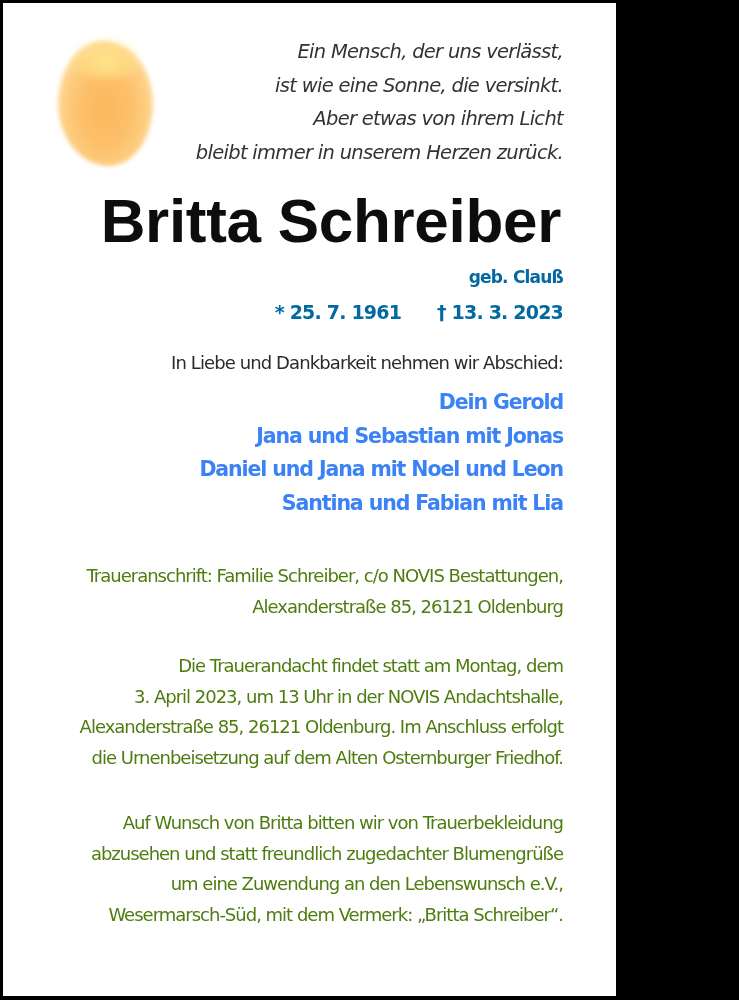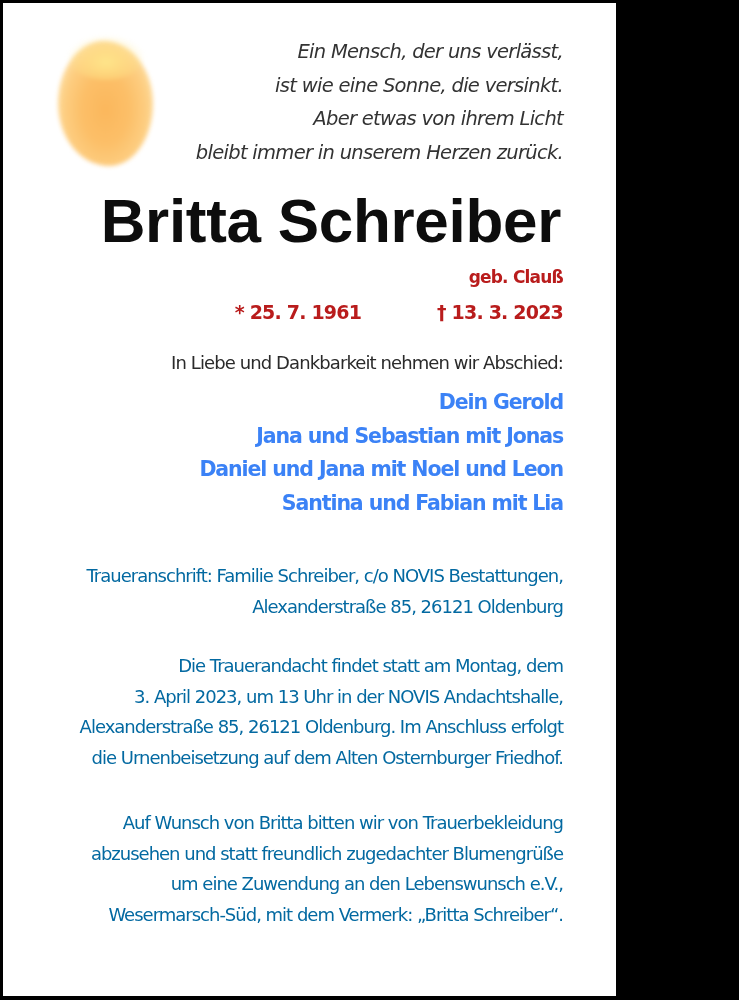--- a/index.html
+++ b/index.html
@@ -12,30 +12,30 @@
       position: absolute; left: 55px; top: 38px; width: 95px; height: 125px;
       border-radius: 48% 52% 46% 54% / 50% 50% 50% 50%;
       background: radial-gradient(ellipse at 50% 55%, #fbb75c 0%, #fcbf68 35%, #fdcd80 60%, #fee3ac 80%, rgba(255,240,200,0.0) 100%);
       filter: blur(2px);
     }
     .sun::before {
       content: ""; position: absolute; left: 10%; top: -4%; width: 80%; height: 35%;
       background: radial-gradient(ellipse at 50% 60%, rgba(255,232,140,0.9), rgba(255,245,200,0) 75%);
       border-radius: 50%;
     }
-    .right { position: absolute; right: 53px; text-align: right; color: #b91c1c; white-space: nowrap; }
+    .right { position: absolute; right: 53px; text-align: right; color: #0369a1; white-space: nowrap; }
     .quote { top: 32px; font-family: "DejaVu Sans", sans-serif; font-style: italic; font-size: 19.5px; line-height: 33.5px; letter-spacing: -0.7px; font-weight: 300; color: #333; }
     .name { top: 183px; right: 55px; font-family: "Liberation Sans", sans-serif; font-weight: bold; font-size: 62px; line-height: 70px; color: #0d0d0d; letter-spacing: -0.3px; }
     .nee { top: 262px; font-family: "DejaVu Sans", sans-serif; font-weight: bold; font-size: 17px; line-height: 24px; letter-spacing: -0.8px; }
     .dates { top: 295px; font-family: "DejaVu Sans", sans-serif; font-weight: bold; font-size: 19px; line-height: 28px; letter-spacing: -0.8px; }
     .dates span { display: inline-block; }
-    .dates .birth { margin-right: 76px; }
+    .dates .birth { margin-right: 36px; }
     .intro { top: 345px; font-family: "DejaVu Sans", sans-serif; font-size: 18px; line-height: 30px; letter-spacing: -0.9px; color: #2a2a2a; }
     .family { top: 383px; font-family: "DejaVu Sans", sans-serif; font-weight: bold; font-size: 20.5px; line-height: 33.5px; letter-spacing: -1.1px; color: #3b82f6; }
-    .block { font-family: "DejaVu Sans", sans-serif; font-size: 18px; line-height: 30.5px; letter-spacing: -1.0px; color: #0369a1; }
+    .block { font-family: "DejaVu Sans", sans-serif; font-size: 18px; line-height: 30.5px; letter-spacing: -1.0px; color: #4d7c0f; }
     .address { top: 558px; }
     .service { top: 648px; text-align: right; }
     .donation { top: 805px; }
     .line { display: block; }
   </style>
 </head>
 <body>
 
 <div class="frame">
 

